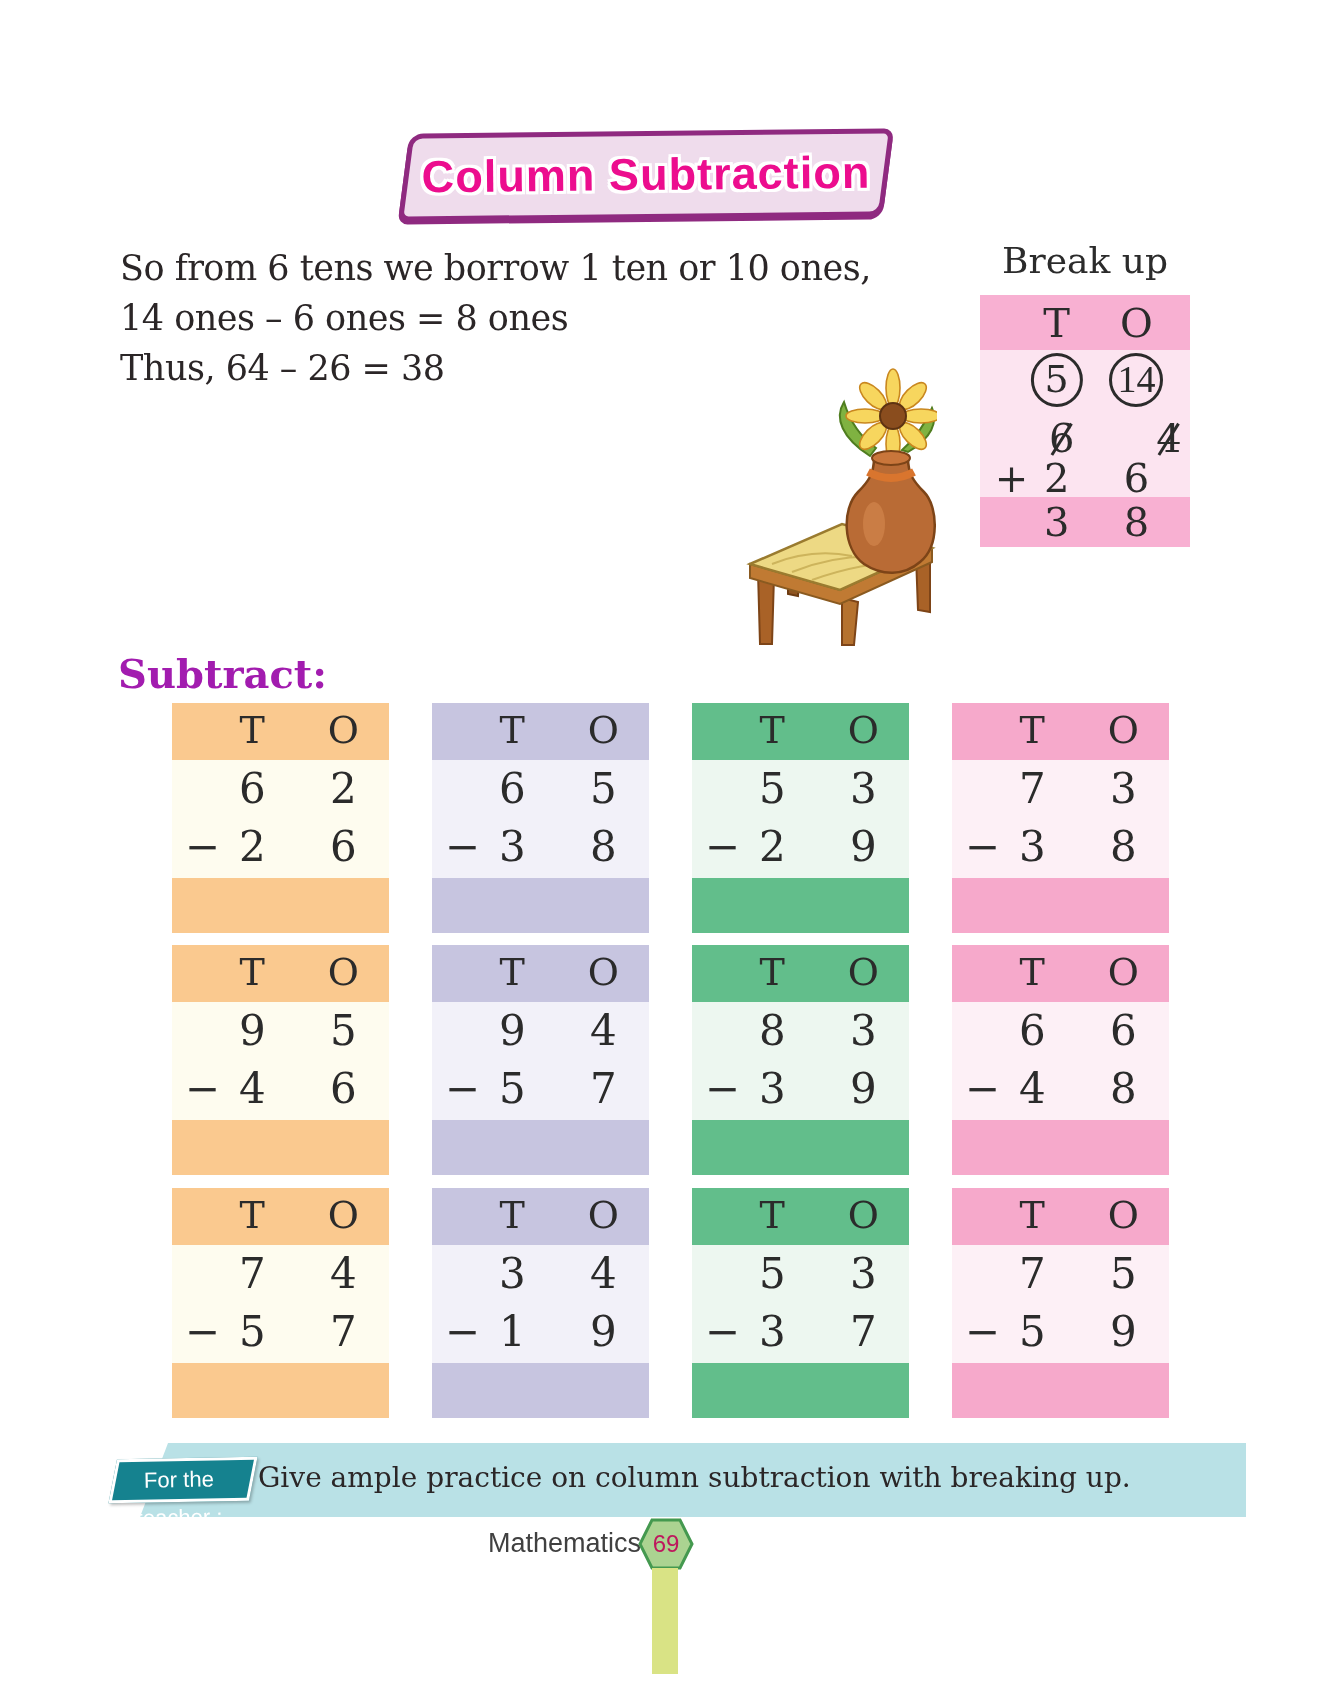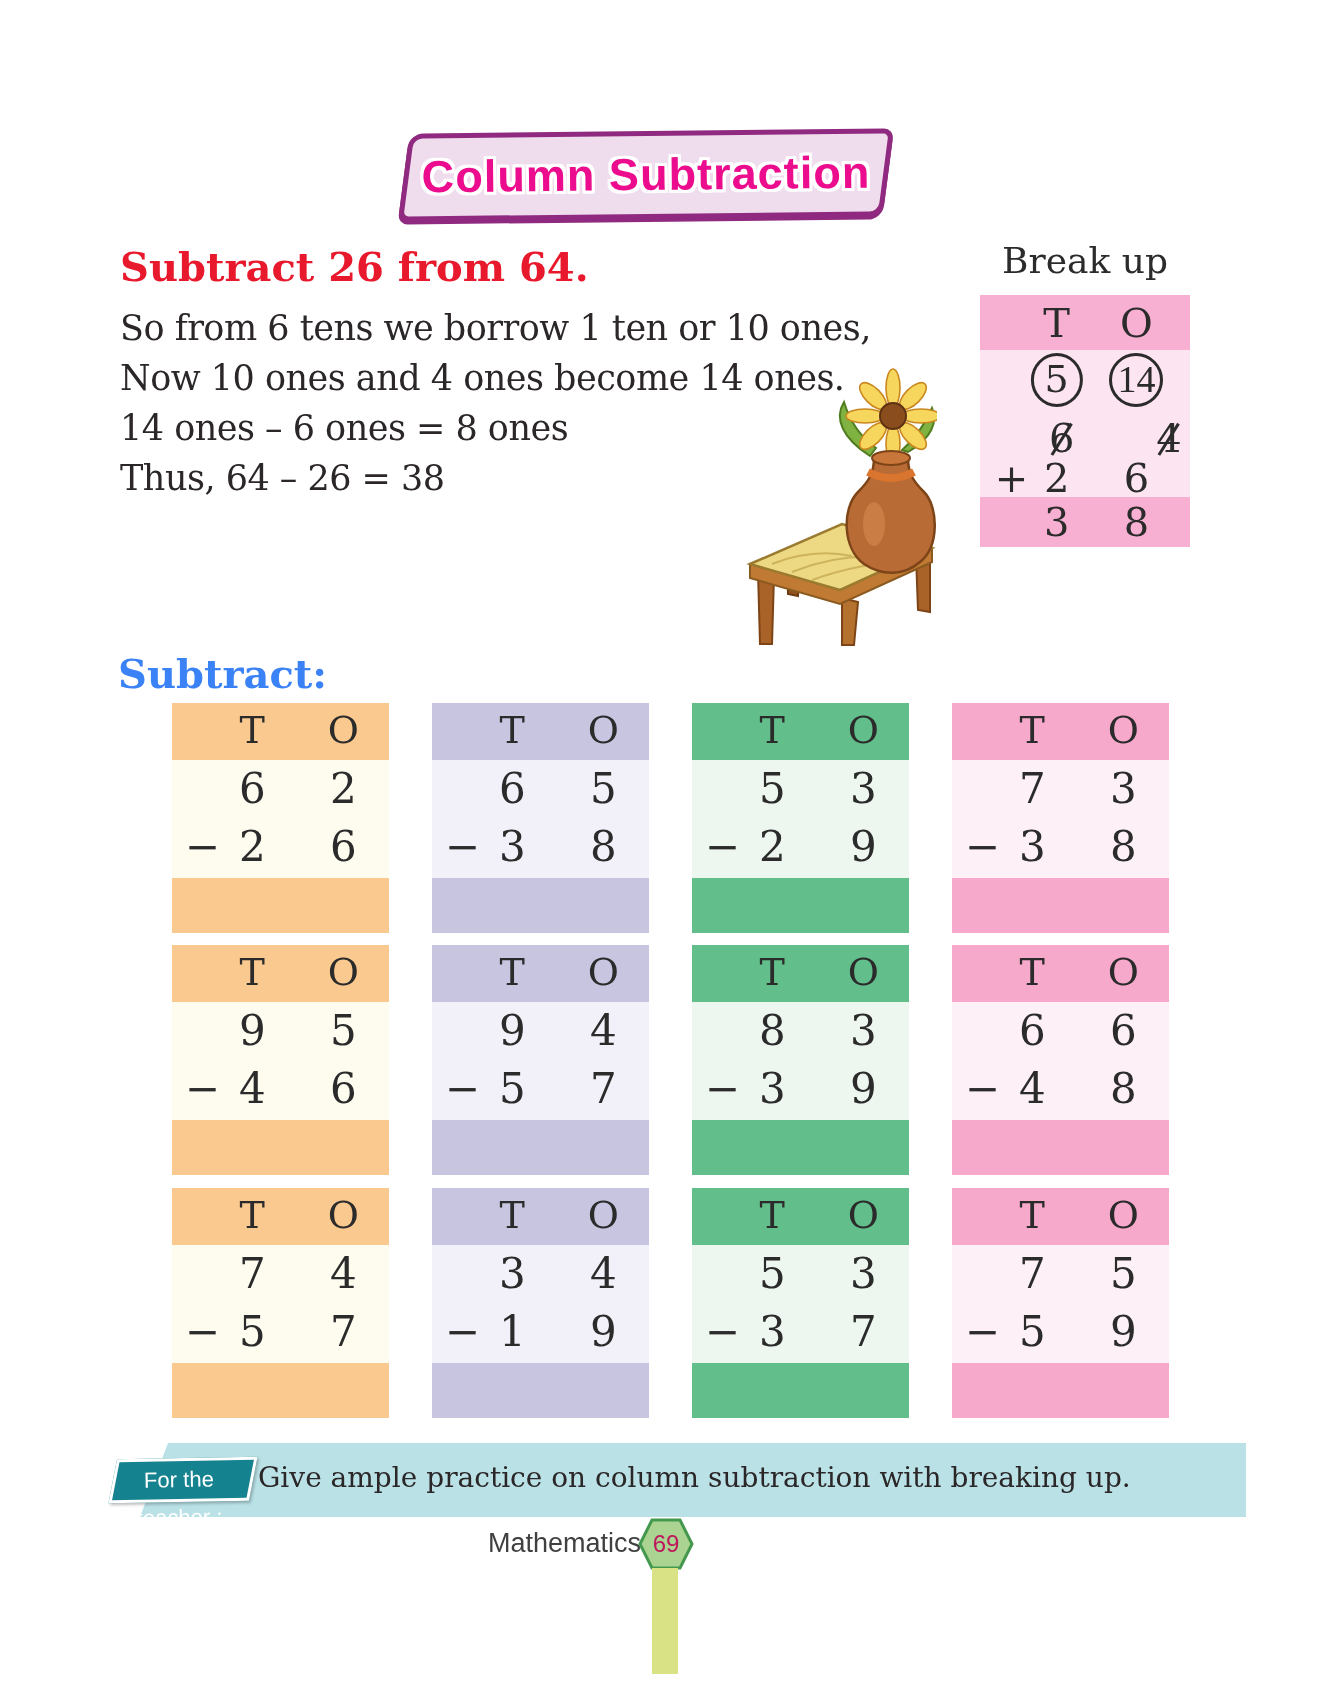--- a/index.html
+++ b/index.html
@@ -15,21 +15,21 @@
           transform:skewX(8deg);
           font-family:"Liberation Sans",sans-serif;font-weight:bold;font-size:45px;
           color:#ec0d8e;letter-spacing:1px;
           text-shadow:-3px -3px 0 #fff,3px -3px 0 #fff,-3px 3px 0 #fff,3px 3px 0 #fff,
                       0 3px 0 #fff,0 -3px 0 #fff,3px 0 0 #fff,-3px 0 0 #fff;}
 
   
   .lesson{position:absolute;left:120px;top:243px;width:860px;}
   .lesson-heading{font-size:40px;font-weight:bold;color:#e8192c;height:60px;white-space:nowrap;}
   .lesson-line{font-size:35px;line-height:50px;white-space:nowrap;letter-spacing:-0.5px;}
-  .subtract-label{position:absolute;left:118px;top:650px;font-size:40px;font-weight:bold;color:#3b82f6;text-align:center;}
+  .subtract-label{position:absolute;left:118px;top:650px;font-size:40px;font-weight:bold;color:#a21caf;text-align:center;}
 
   
   .breakup-heading{position:absolute;left:980px;top:240px;width:210px;text-align:center;
                    font-size:36px;color:#2b2b2b;}
   .breakup{position:absolute;left:980px;top:295px;width:210px;height:252px;background:#fce4f0;}
   .bu-head{position:absolute;left:0;right:0;top:0;height:55px;background:#f8b0d2;}
   .bu-ans{position:absolute;left:0;right:0;top:202px;height:50px;background:#f8b0d2;}
   .bu-row{position:absolute;left:0;right:0;}
   .bu-borrow{top:58px;height:62px;}
   .bu-cross{top:120px;height:42px;margin-left:8px;}
@@ -84,23 +84,21 @@
 </head>
 <body>
 
 <div class="page">
 
   <div class="banner">
     <div class="banner-text">Column Subtraction</div>
   </div>
 
   <div class="lesson">
-    <div class="lesson-heading">Subtract 26 from 64.</div>
     <div class="lesson-line">So from 6 tens we borrow 1 ten or 10 ones,</div>
-    <div class="lesson-line">Now 10 ones and 4 ones become 14 ones.</div>
     <div class="lesson-line">14 ones – 6 ones = 8 ones</div>
     <div class="lesson-line">Thus, 64 – 26 = 38</div>
   </div>
   <div class="subtract-label">Subtract:</div>
 
   <div class="breakup-heading">Break up</div>
   <div class="breakup">
     <div class="bu-head">
       <span class="bu-d bu-t">T</span>
       <span class="bu-d bu-o">O</span>

